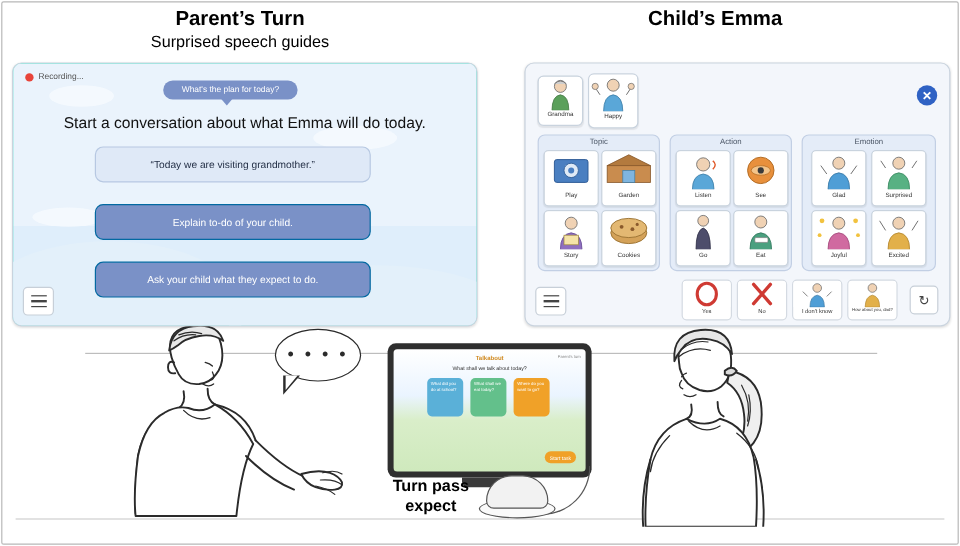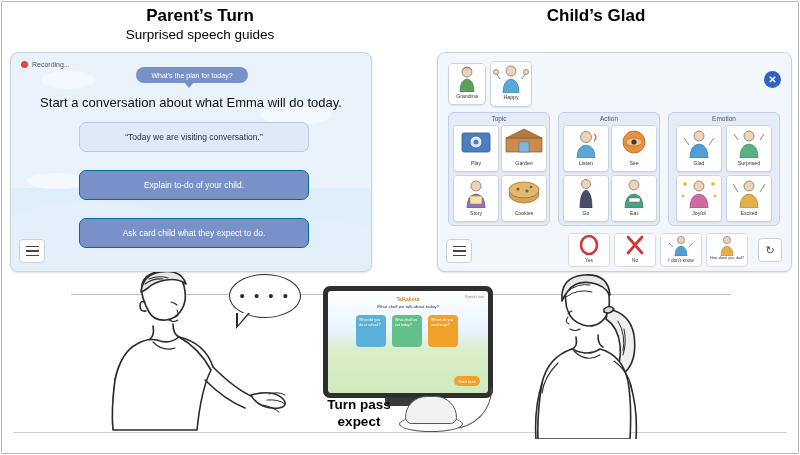--- a/index.html
+++ b/index.html
@@ -54,20 +54,21 @@
     position: absolute;
     left: 10px;
     top: 52px;
     width: 360px;
     height: 218px;
     background: #5eead4;
     border: 1px solid #c9d3de;
     border-radius: 8px;
     box-shadow: 0 1px 2px rgba(0,0,0,.12);
     overflow: hidden;
+    padding-left: 26px;
   }
   
   #parent-panel .sky {
     position: absolute; left:0; top:0; width:100%; height:100%;
     background: linear-gradient(#eaf3fc 0%, #eaf3fc 62%, #dfeefb 62%, #dfeefb 100%);
   }
   #parent-panel .cloud {
     position: absolute;
     background: #f5fafe;
     border-radius: 50%;
@@ -408,44 +409,44 @@
 <body>
 
 <div id="page">
   <div class="outer-frame"></div>
 
   <div class="panel-heading" id="parent-heading">
     <div class="title">Parent’s Turn</div>
     <div class="subtitle">Surprised speech guides</div>
   </div>
   <div class="panel-heading" id="child-heading">
-    <div class="title">Child’s Glad</div>
+    <div class="title">Child’s Emma</div>
   </div>
 
   <div id="parent-panel">
     <div class="sky"></div>
     <div class="cloud" style="left:30px; top:18px; width:54px; height:18px;"></div>
     <div class="cloud" style="left:250px; top:52px; width:70px; height:20px;"></div>
     <div class="cloud" style="left:16px; top:120px; width:60px; height:16px;"></div>
     <div class="hill" style="left:-30px; width:220px; height:110px;"></div>
     <div class="hill" style="left:180px; width:240px; height:90px;"></div>
 
     <div class="rec-badge">
       <span class="rec-dot"></span>
       <span>Recording...</span>
     </div>
 
     <div class="bubble-top">What's the plan for today?</div>
     <div class="bubble-tail"></div>
 
     <div class="prompt-line">Start a conversation about what Emma will do today.</div>
 
-    <div class="speech-btn quote" id="speech-1">“Today we are visiting conversation.”</div>
+    <div class="speech-btn quote" id="speech-1">“Today we are visiting grandmother.”</div>
     <div class="speech-btn solid" id="speech-2">Explain to-do of your child.</div>
-    <div class="speech-btn solid" id="speech-3">Ask card child what they expect to do.</div>
+    <div class="speech-btn solid" id="speech-3">Ask your child what they expect to do.</div>
 
     <div class="hamburger">
       <span></span>
         <span></span>
         <span></span>
     </div>
   </div>
 
   <div id="child-panel">
 

